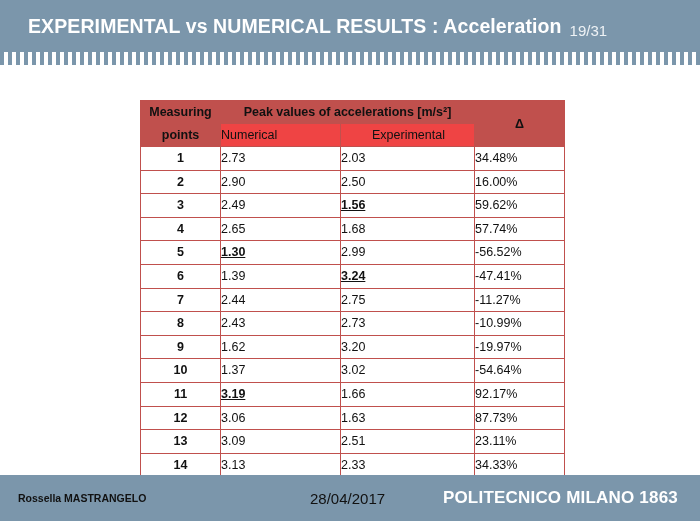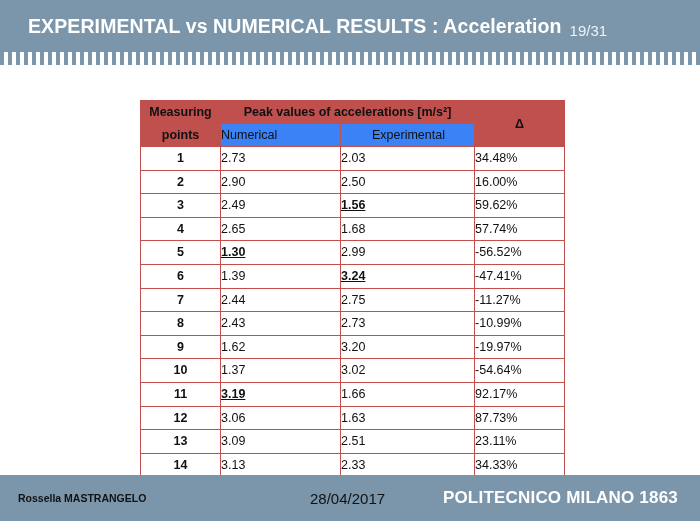--- a/index.html
+++ b/index.html
@@ -97,21 +97,21 @@
   .hdr-sub {
     background: #c0504d;
     color: #ffffff;
     font-weight: bold;
     text-align: center;
     height: 22px;
     line-height: 22px;
     font-size: 12.5px;
   }
   .sub-label {
-    background: #3b82f6;
+    background: #ef4444;
     color: #111111;
     font-weight: normal;
     text-align: left;
     padding-left: 10px;
     height: 22px;
     line-height: 22px;
     font-size: 12.5px;
   }
   .sub-label.center {
     text-align: center;

